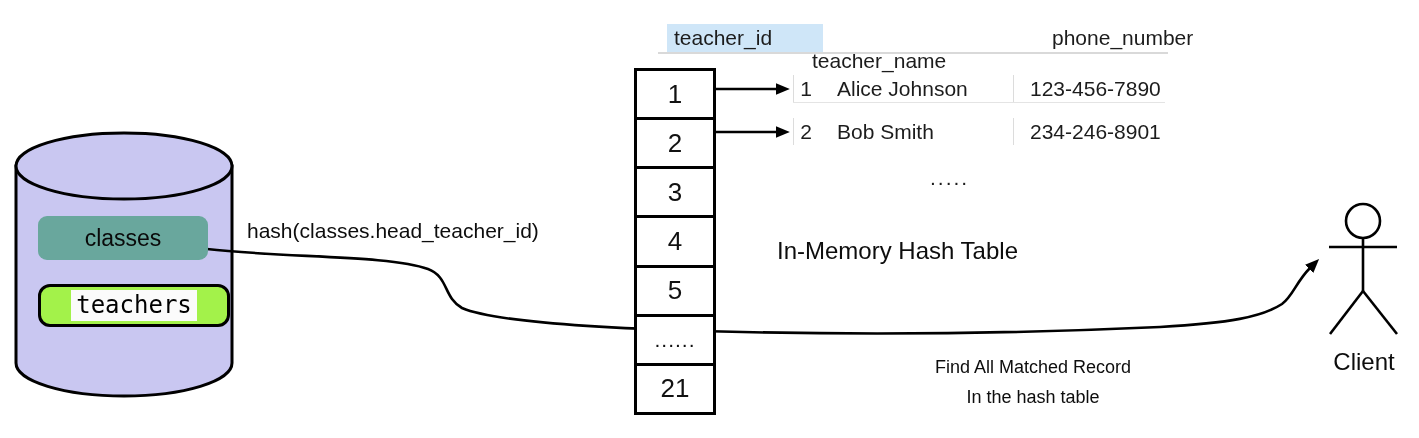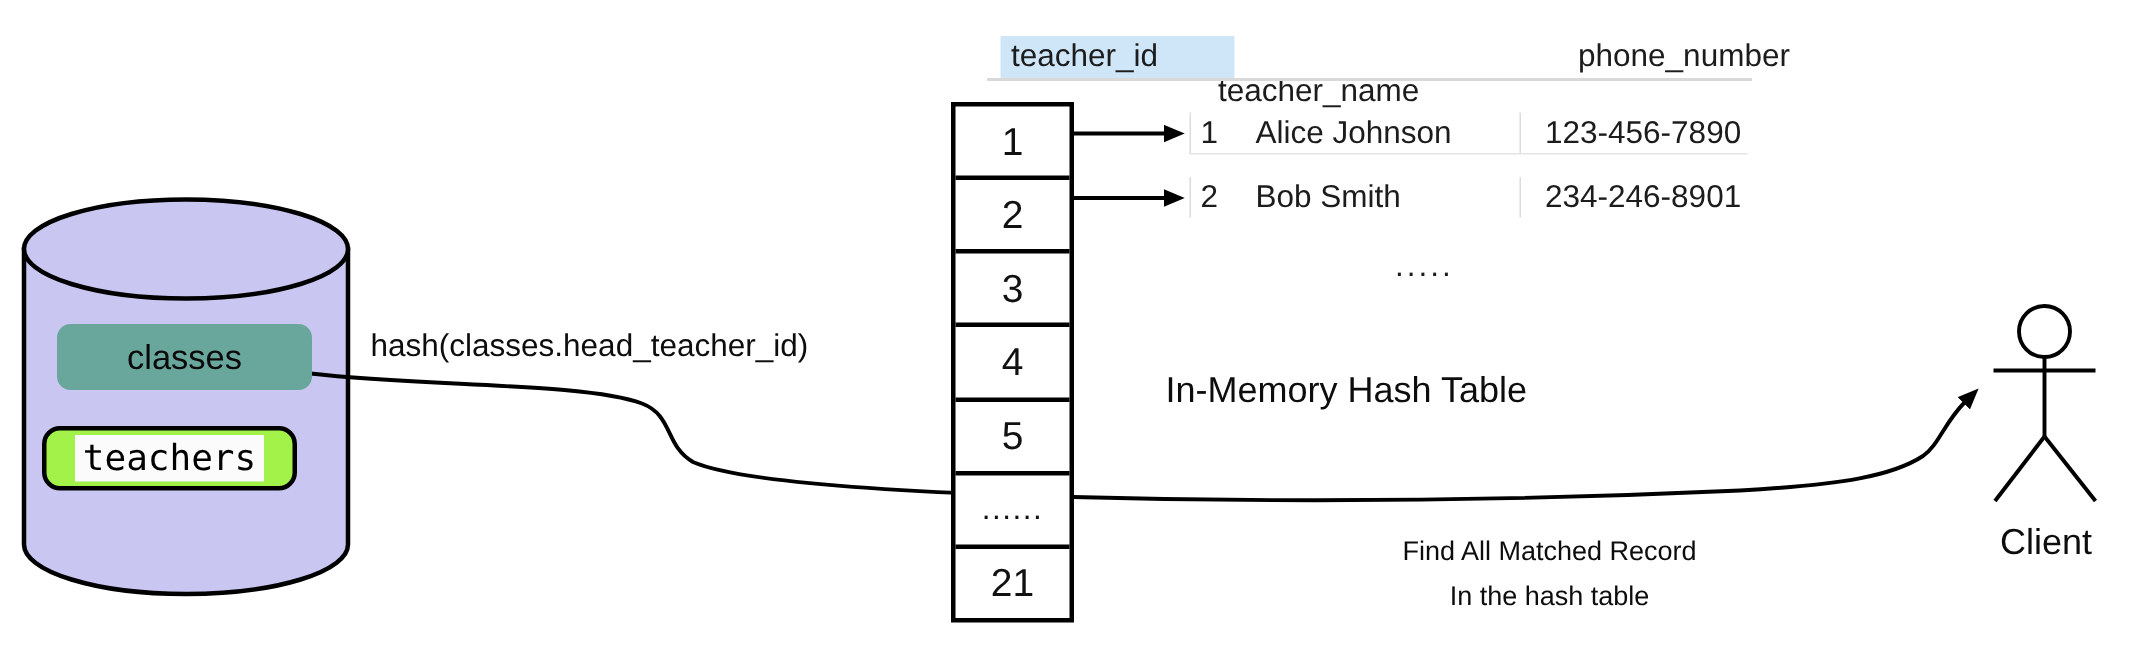--- a/index.html
+++ b/index.html
@@ -16,21 +16,21 @@
   .fig-head { fill:#ffffff; stroke:#000; stroke-width:2.6; }
 
   
   .classes-box {
     position:absolute; left:38px; top:216px; width:170px; height:44px;
     background:#69a79d; border-radius:9px;
     display:flex; align-items:center; justify-content:center;
     font-size:23px; color:#0a0a0a;
   }
   .teachers-box {
-    position:absolute; left:28px; top:284px; width:170px; height:43px;
+    position:absolute; left:38px; top:284px; width:192px; height:43px;
     background:#a3f24a; border:3px solid #000; border-radius:12px;
     box-sizing:border-box;
     display:flex; align-items:center; justify-content:center;text-align:center;
   }
   .teachers-inner {
     background:#fbfbfb; color:#000;
     font-family:"DejaVu Sans Mono", monospace;
     font-size:24px; line-height:31px; padding:0 5px;
   }
 
@@ -69,21 +69,21 @@
   .rec-id { min-width:12px; text-align:right; }
   .rec-name { margin-left:25px; }
   .rec-phone {
     position:absolute; left:196px; top:0; height:100%;
     display:flex; align-items:center;
     border-left:1px solid #dcdcdc; padding-left:16px; white-space:nowrap;margin-left:24px;
   }
   .records-ellipsis { position:absolute; left:930px; top:166px; font-size:21px; letter-spacing:2px; color:#1c1c1c; }
 
   
-  .inmem-label { position:absolute; left:777px; top:247px; font-size:24px; color:#0d0d0d; white-space:nowrap; }
+  .inmem-label { position:absolute; left:777px; top:237px; font-size:24px; color:#0d0d0d; white-space:nowrap; }
   .annotation  { position:absolute; left:858px; top:352px; width:350px; text-align:center; font-size:18px; line-height:30px; color:#0d0d0d; }
   .client-label{ position:absolute; left:1322px; top:348px; width:84px; text-align:center; font-size:24px; color:#0d0d0d; }
 </style>
 </head>
 <body>
 
 <div class="canvas">
 
   <svg class="layer" width="1419" height="438" viewBox="0 0 1419 438">
     <defs>

